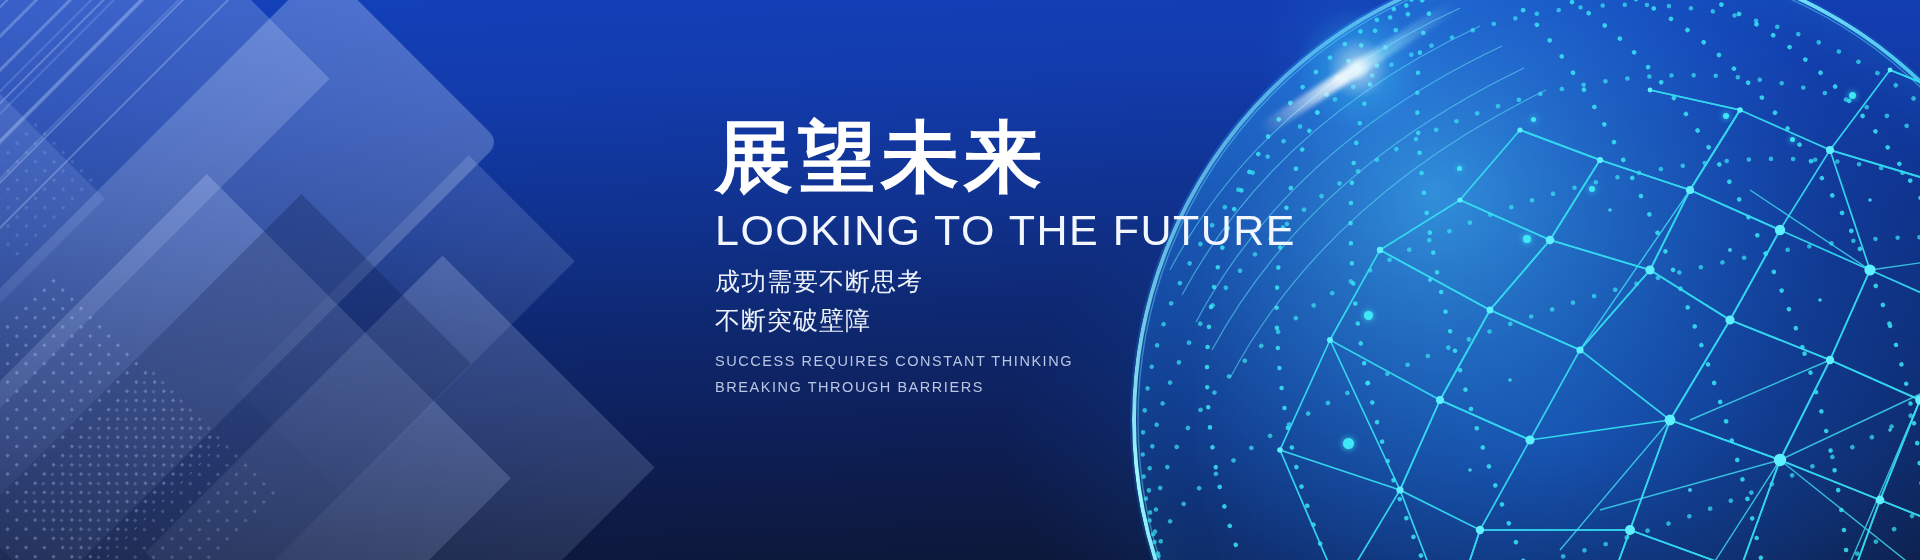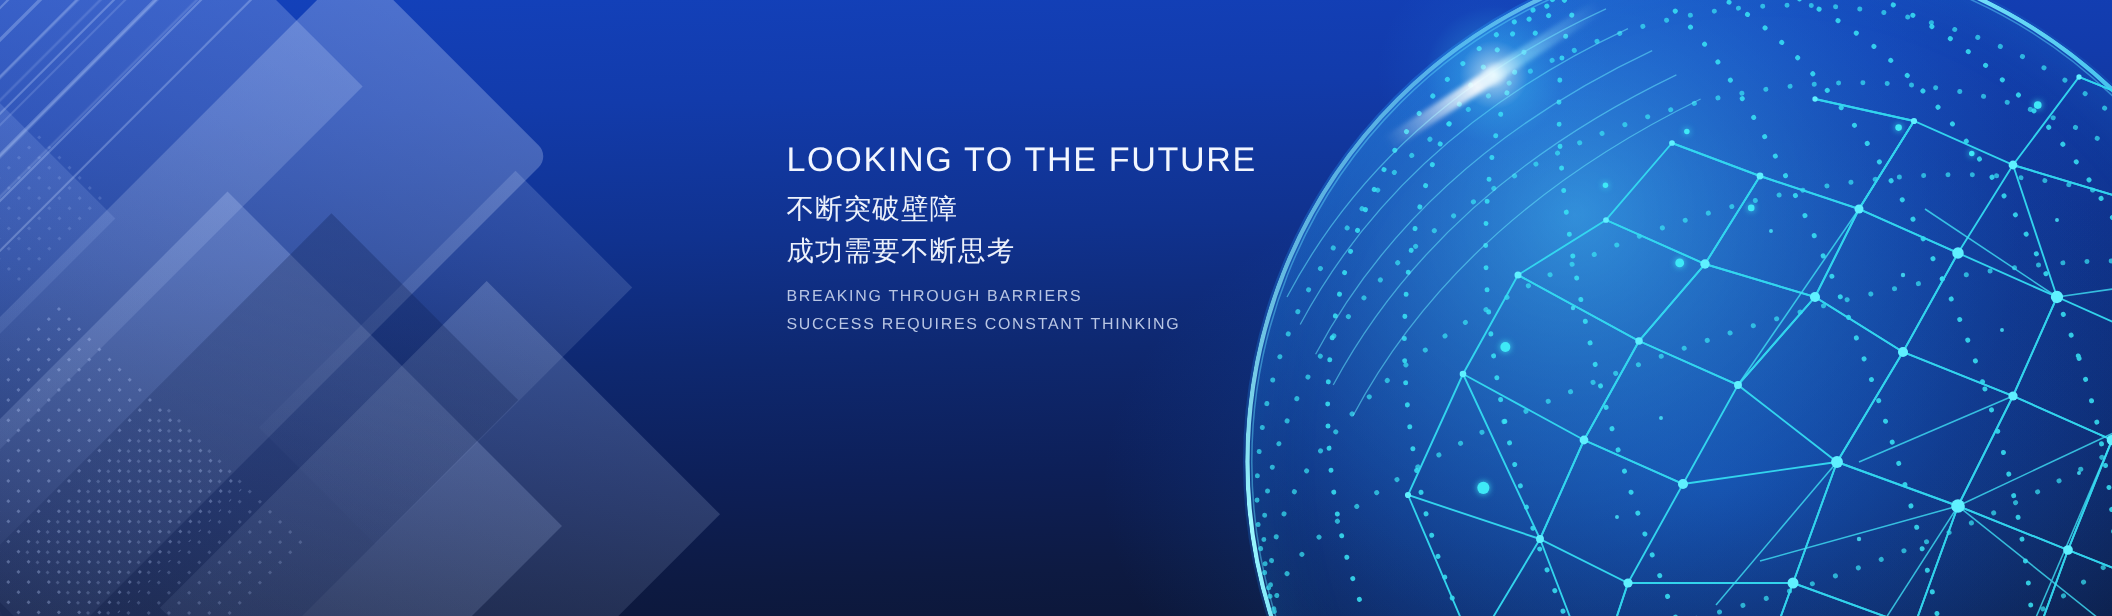--- a/index.html
+++ b/index.html
@@ -55,21 +55,21 @@
 
   .particle{position:absolute;border-radius:50%;background:#3ee9f7;box-shadow:0 0 6px rgba(62,233,247,0.9);}
 
   
   .copy{position:absolute;left:715px;top:118px;width:720px;}
   .h1{
     font-size:78px;line-height:1.0;font-weight:700;color:#ffffff;
     letter-spacing:5px;margin:0 0 4px 0;white-space:nowrap;
   }
   .h2{
-    font-size:31px;line-height:1.12;color:#f2f6ff;font-weight:400;
+    font-size:43px;line-height:1.12;color:#f2f6ff;font-weight:400;
     letter-spacing:1.5px;margin:10px 0 10px 0;white-space:nowrap;
   }
   .sub-cn{
     font-size:25px;line-height:1.38;color:#ecf1fb;font-weight:400;
     letter-spacing:1px;margin:4px 0 0 0;
   }
   .sub-en{
     font-size:14.5px;line-height:1.75;color:#b9c6e4;font-weight:400;
     letter-spacing:1.55px;margin:12px 0 0 0;
   }
@@ -352,23 +352,24 @@
   <div class="particle" style="left:1523px;top:235px;width:8px;height:8px;"></div>
   <div class="particle" style="left:1589px;top:186px;width:6px;height:6px;"></div>
   <div class="particle" style="left:1531px;top:117px;width:5px;height:5px;"></div>
   <div class="particle" style="left:1723px;top:113px;width:6px;height:6px;"></div>
   <div class="particle" style="left:1790px;top:137px;width:5px;height:5px;"></div>
   <div class="particle" style="left:1849px;top:92px;width:7px;height:7px;"></div>
   <div class="particle" style="left:1343px;top:438px;width:11px;height:11px;"></div>
   <div class="particle" style="left:1457px;top:166px;width:5px;height:5px;"></div>
 
   <div class="copy">
+    <h1 class="h1">展望未来</h1>
     <div class="h2">LOOKING TO THE FUTURE</div>
+    <div class="sub-cn">成功需要不断思考</div>
     <div class="sub-cn">不断突破壁障</div>
-    <div class="sub-cn">成功需要不断思考</div>
     <div class="sub-en">
+      <div>SUCCESS REQUIRES CONSTANT THINKING</div>
       <div>BREAKING THROUGH BARRIERS</div>
-      <div>SUCCESS REQUIRES CONSTANT THINKING</div>
     </div>
   </div>
 
 
 </div>
 
 </body></html>

